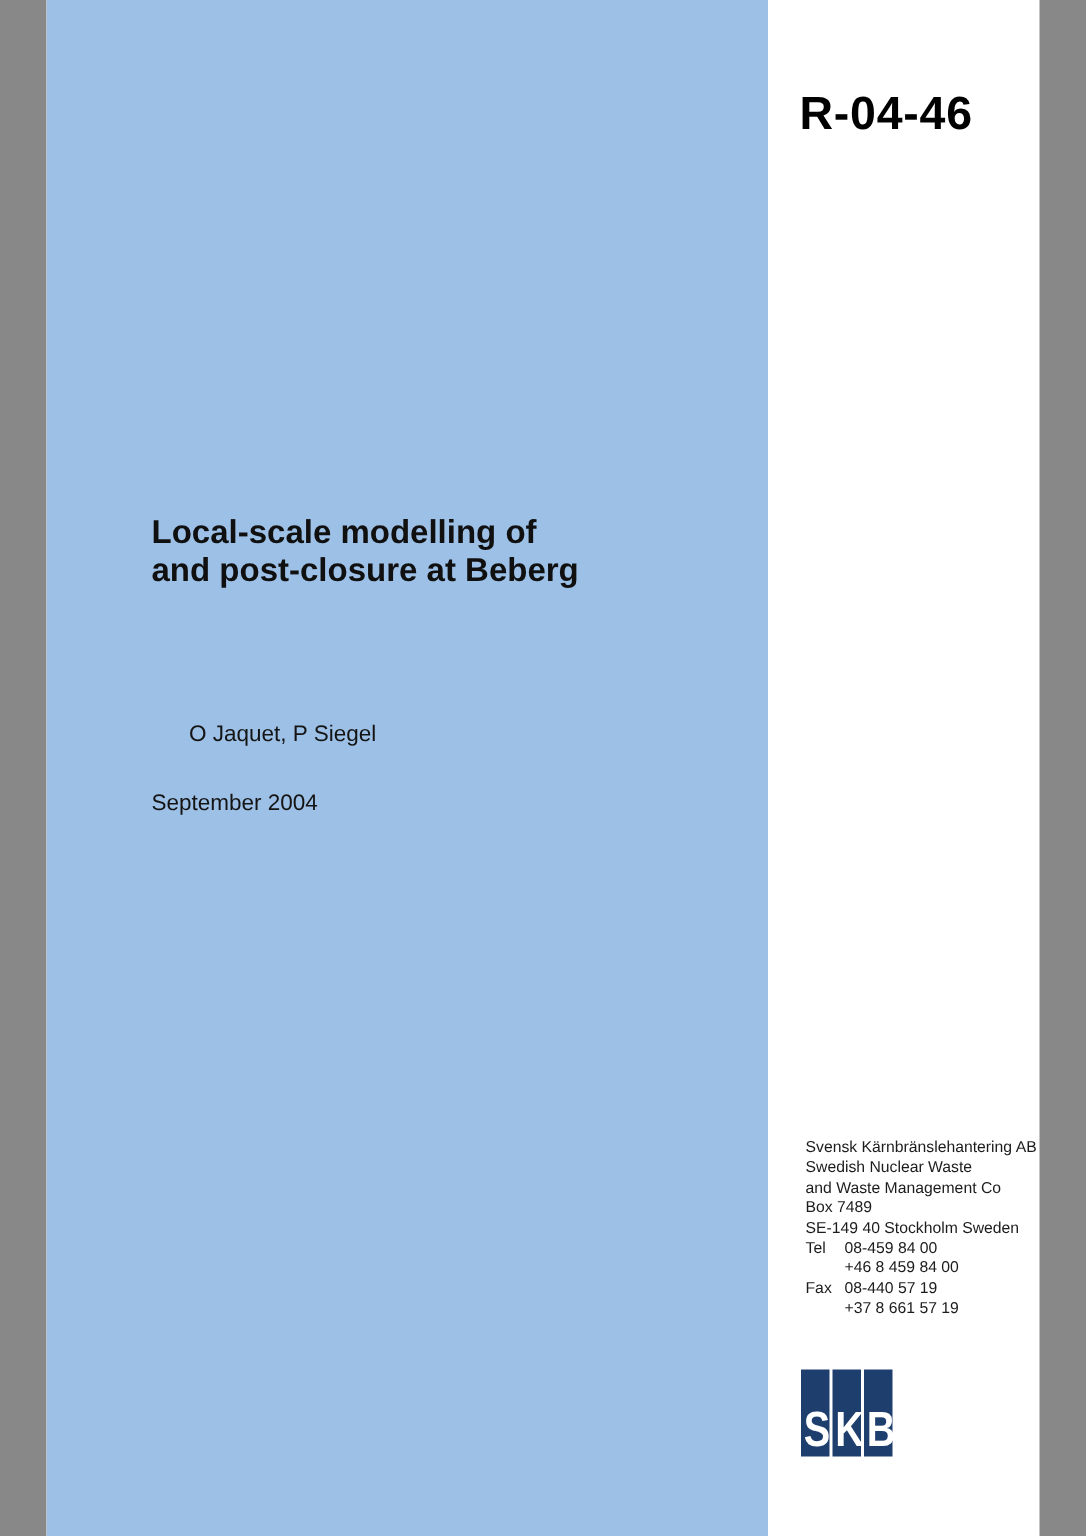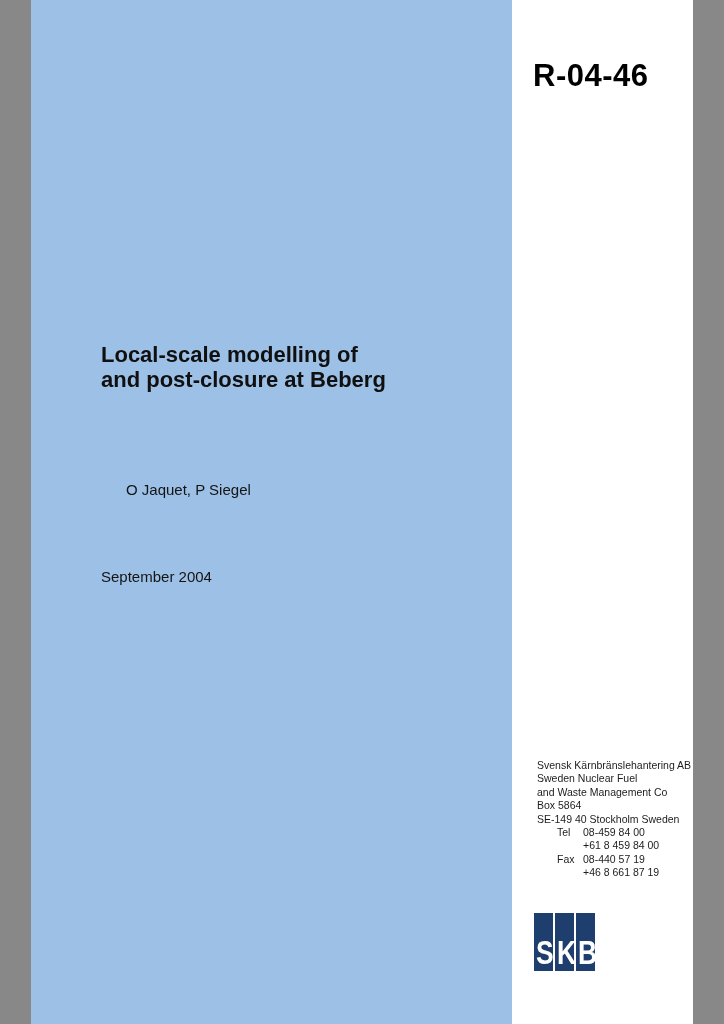--- a/index.html
+++ b/index.html
@@ -34,31 +34,31 @@
     margin:0;
     font-size:22px;font-weight:bold;line-height:25px;
     color:#101010;
   }
   .title .line{display:block;}
   .authors{
     position:absolute;left:70px;top:477px;
     font-size:15px;line-height:25px;margin-left:25px;
   }
   .date{
-    position:absolute;left:70px;top:564px;
+    position:absolute;left:70px;top:523px;
     font-size:15px;line-height:25px;
   }
   .publisher{
     position:absolute;left:506px;top:759px;
     font-size:10.5px;line-height:13.4px;
     color:#1c1c1c;
     white-space:nowrap;
   }
   .publisher .pub-name{font-weight:normal;}
-  .phone-row{display:flex;margin-left:20px;}
+  .phone-row{display:flex;}
   .phone-label{
     display:inline-block;
     width:26px;
     flex:0 0 26px;
   }
   .skb-logo{
     position:absolute;left:503px;top:913px;
     width:61px;height:58px;
     display:flex;
     gap:2px;
@@ -94,39 +94,39 @@
   </h1>
 
   <div class="authors">
     <div>O Jaquet, P Siegel</div>
   </div>
 
   <div class="date">September 2004</div>
 
   <div class="publisher">
     <div class="pub-name">Svensk Kärnbränslehantering AB</div>
-    <div>Sweden Nuclear Fuel</div>
+    <div>Swedish Nuclear Waste</div>
     <div>and Waste Management Co</div>
-    <div>Box 5864</div>
+    <div>Box 7489</div>
     <div>SE-149 40 Stockholm Sweden</div>
     <div class="phone-row">
       <span class="phone-label">Tel</span>
       <span>08-459 84 00</span>
     </div>
     <div class="phone-row">
       <span class="phone-label"></span>
-      <span>+61 8 459 84 00</span>
+      <span>+46 8 459 84 00</span>
     </div>
     <div class="phone-row">
       <span class="phone-label">Fax</span>
       <span>08-440 57 19</span>
     </div>
     <div class="phone-row">
       <span class="phone-label"></span>
-      <span>+46 8 661 87 19</span>
+      <span>+37 8 661 57 19</span>
     </div>
   </div>
 
   <div class="skb-logo">
     <div class="logo-bar">
       <span class="logo-letter">S</span>
     </div>
     <div class="logo-bar">
       <span class="logo-letter">K</span>
     </div>

